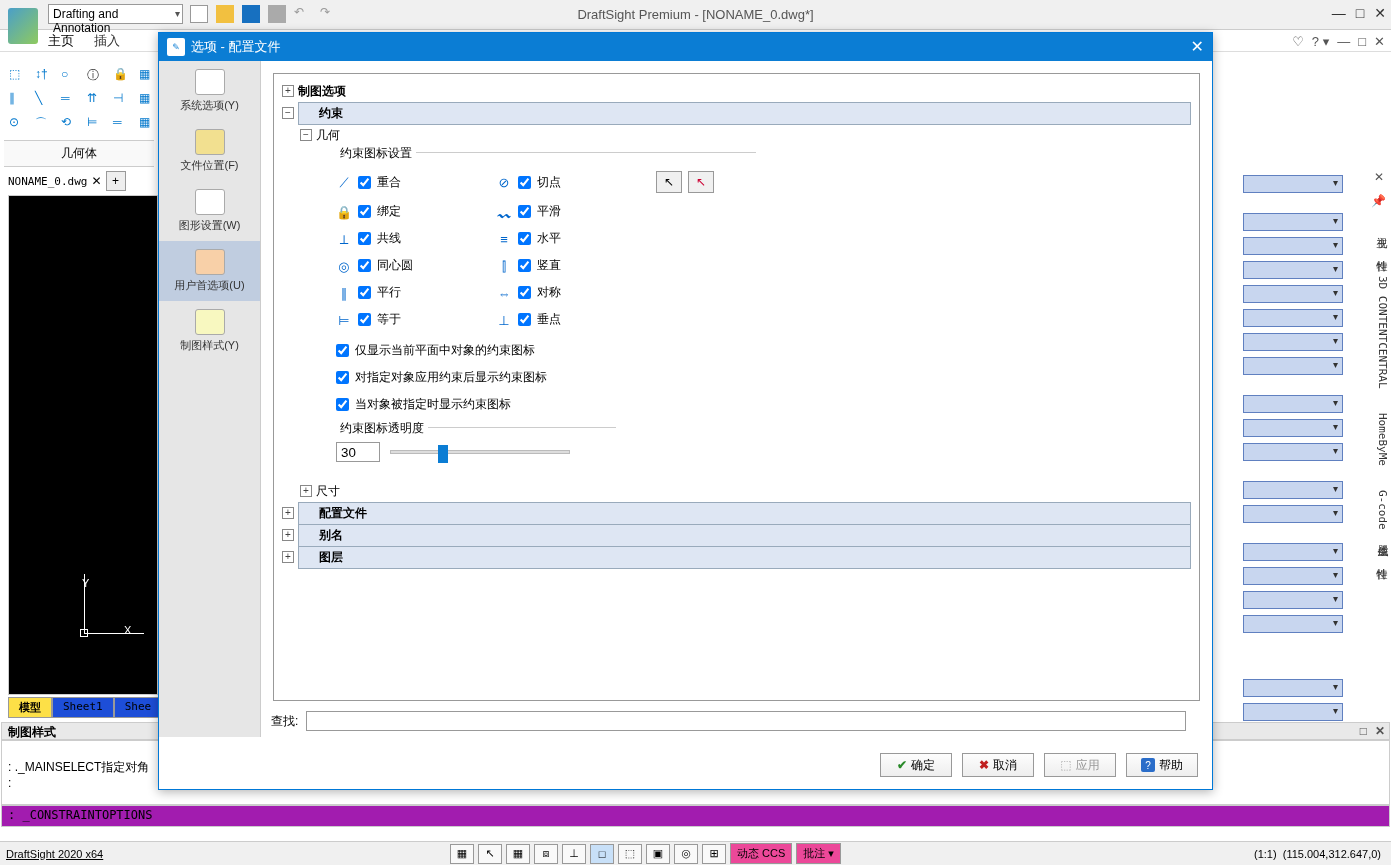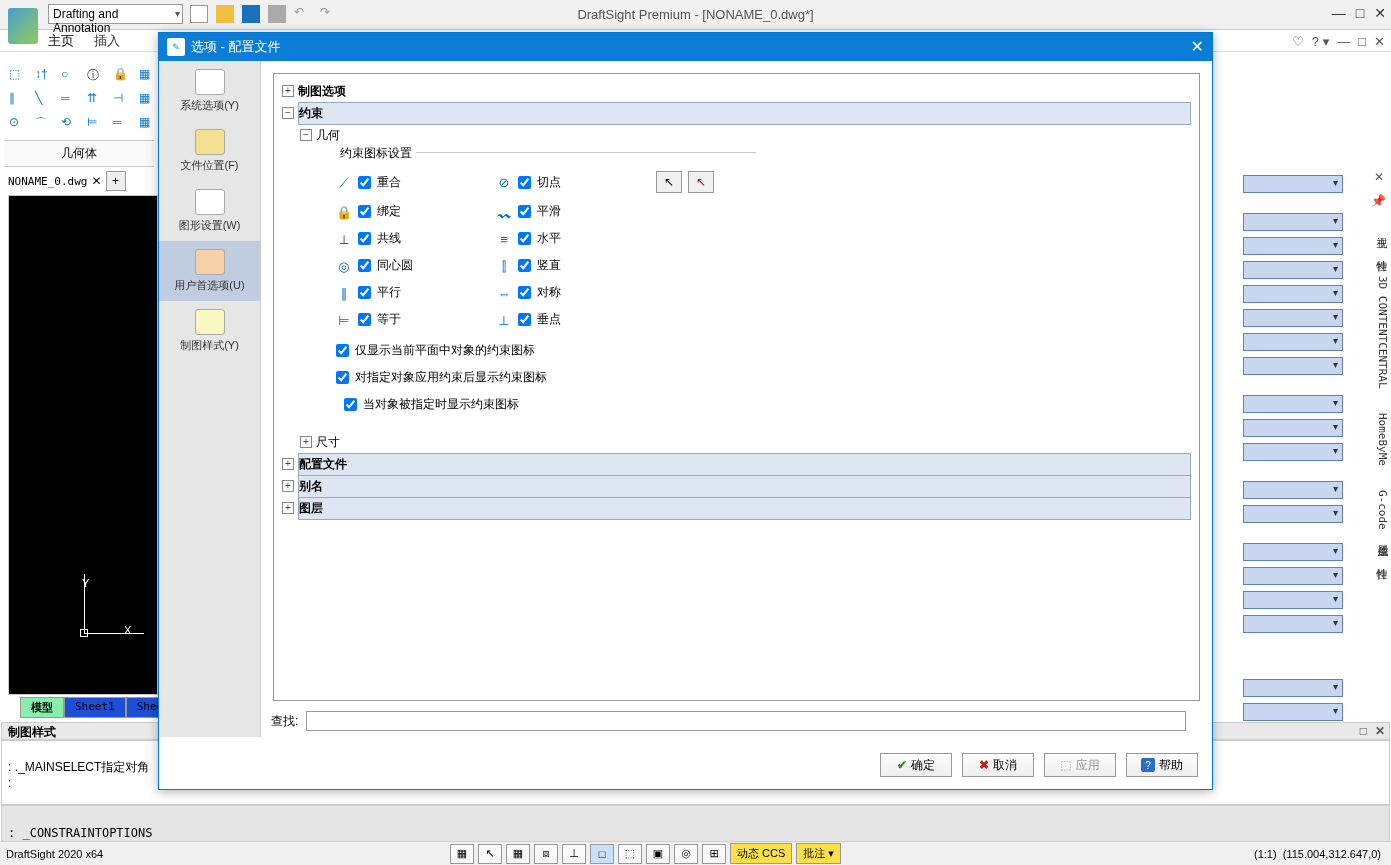--- a/index.html
+++ b/index.html
@@ -33,33 +33,33 @@
 .axis { position: absolute; left: 70px; bottom: 60px; color: #fff; font-size: 11px; }
 .axis-y { position: absolute; bottom: 45px; left: 3px; }
 .axis-x { position: absolute; bottom: -2px; left: 45px; }
 .axis-line-y { position: absolute; width: 1px; height: 60px; background: #fff; left: 5px; bottom: 0; }
 .axis-line-x { position: absolute; height: 1px; width: 60px; background: #fff; left: 5px; bottom: 0; }
 .axis-origin { position: absolute; left: 1px; bottom: -3px; width: 8px; height: 8px; border: 1px solid #fff; }
 
 
 .sheettabs { position: absolute; left: 8px; top: 697px; display: flex; font-size: 11px; }
 .sheet-tab { padding: 2px 10px; border: 1px solid #999; background: #1d4ed8; font-family: monospace; }
-.sheet-tab.active { background: #86efac; font-weight: bold; margin-left: 12px; }
+.sheet-tab.active { background: #fde047; font-weight: bold; }
 
 
 .cmdhdr { position: absolute; left: 1px; top: 722px; right: 1px; height: 18px; background: #e9e9e9; border: 1px solid #ccc; padding: 1px 6px; font-weight: bold; font-size: 12px; }
 .cmdhdr-ctl { position: absolute; right: 4px; top: 1px; display: flex; gap: 8px; color: #555; }
 .cmdbody { position: absolute; left: 1px; top: 740px; right: 1px; height: 65px; background: #fff; border: 1px solid #ccc; padding: 4px 6px; font-family: monospace; font-size: 12px; }
-.cmdinput { position: absolute; left: 1px; top: 805px; right: 1px; height: 29px; background: #e5e5e5; border: 1px solid #ccc; padding: 20px 6px; font-family: monospace; }
-
-
-.statusbar { position: absolute; left: 0; right: 0; bottom: 0; height: 24px; background: #f0f0f0; border-top: 1px solid #ccc; display: flex; align-items: center; padding: 0 6px; font-size: 11px; }
+.cmdinput { position: absolute; left: 1px; top: 805px; right: 1px; height: 22px; background: #a21caf; border: 1px solid #ccc; padding: 2px 6px; font-family: monospace; }
+
+
+.statusbar { position: absolute; left: 0; right: 0; bottom: 0; height: 24px; background: #f0f0f0; border-top: 1px solid #ccc; display: flex; align-items: center; padding: 0 6px; font-size: 11px; text-decoration: underline; }
 .status-tools { position: absolute; left: 450px; display: flex; gap: 4px; align-items: center; }
 .stbtn { width: 24px; height: 20px; border: 1px solid #999; background: #f9f9f9; display: flex; align-items: center; justify-content: center; }
-.st-text { padding: 2px 6px; border: 1px solid #999; background: #fde047; }
+.st-text { padding: 2px 6px; border: 1px solid #999; background: #ec4899; }
 .status-right { position: absolute; right: 10px; font-size: 11px; }
 
 
 .right-panels { position: absolute; right: 28px; top: 175px; width: 120px; }
 .r-dropdown { width: 100px; height: 18px; border: 1px solid #6080c0; background: #c8d6ef; margin-bottom: 6px; position: relative; }
 .r-dropdown::after { content: "▾"; position: absolute; right: 4px; top: 1px; font-size: 10px; color: #333; }
 .right-spine { position: absolute; right: 0; top: 170px; width: 22px; display: flex; flex-direction: column; gap: 4px; }
 .spine-btn { width: 20px; height: 20px; text-align: center; color: #555; }
 .spine-label { writing-mode: vertical-rl; font-size: 11px; padding: 10px 2px; color: #333; text-align: center; }
 
@@ -72,21 +72,21 @@
 .dlg-body { position: absolute; left: 0; top: 28px; right: 0; bottom: 52px; display: flex; }
 .dlg-sidebar { width: 102px; background: #e6e6e6; border-right: 1px solid #ccc; height:100%; }
 .side-item { height: 60px; display: flex; flex-direction: column; align-items: center; justify-content: center; gap: 3px; font-size: 11px; color: #333; }
 .side-item.active { background: #c0cde0; }
 .side-icon { width: 30px; height: 26px; background: #fff; border: 1px solid #aaa; border-radius: 3px; }
 
 .dlg-content { flex: 1; padding: 12px; position: relative; }
 .tree-area { border: 1px solid #999; height: 628px; background: #fff; padding: 6px 8px; overflow: hidden; }
 .tree-row { display: flex; align-items: center; height: 22px; gap: 4px; }
 .exp { width: 12px; height: 12px; border: 1px solid #888; display: flex; align-items: center; justify-content: center; font-size: 10px; line-height: 10px; color: #444; }
-.hdr-band { background: #dee6f3; border: 1px solid #9ab; padding: 2px 0; margin: 2px 0; font-weight: bold; flex:1; }
+.hdr-band { background: #dee6f3; border: 1px solid #9ab; padding: 2px 20px; margin: 2px 0; font-weight: bold; flex:1; }
 .hdr-plain { font-weight: bold; }
 .indent1 { padding-left: 18px; }
 .group-box { margin-left: 54px; margin-top: 6px; border-top: 1px solid #ccc; padding-top:8px; position:relative; }
 .group-label { position: absolute; top: -8px; left: 0; background: #fff; padding: 0 4px; font-size: 12px; }
 .chk-grid { display: grid; grid-template-columns: 160px 160px 60px; row-gap: 10px; margin-top:10px; }
 .chk-item { display: flex; align-items: center; gap: 6px; }
 .cicon { width: 16px; height: 14px; display: inline-block; color:#0066cc; font-size:13px; text-align:center; }
 .chk { width: 13px; height: 13px; }
 .chk-long { margin-left: 54px; margin-top: 10px; display: flex; align-items: center; gap: 6px; }
 .toolbtn { width: 26px; height: 22px; border: 1px solid #999; background: #f0f0f0; display:flex; align-items:center; justify-content:center; }
@@ -386,26 +386,36 @@
               <div></div>
           </div>
           <div class="chk-long" style="margin-left:0;margin-top:14px">
               <input type="checkbox" class="chk" checked="" style="">
               <span>仅显示当前平面中对象的约束图标</span>
             </div>
           <div class="chk-long" style="margin-left:0">
               <input type="checkbox" class="chk" checked="" style="">
               <span>对指定对象应用约束后显示约束图标</span>
             </div>
-          <div class="chk-long" style="margin-left:8px">
+          <div class="chk-long" style="margin-left:0">
               <input type="checkbox" class="chk" checked="" style="">
               <span>当对象被指定时显示约束图标</span>
             </div>
         </div>
 
+        <div class="slider-box" style="width:280px">
+          <span class="group-label">约束图标透明度</span>
+          <div class="slider-row">
+            <input class="slider-input" value="30" style="">
+            <div class="slider-track">
+              <div class="slider-rail"></div>
+                <div class="slider-thumb"></div>
+            </div>
+          </div>
+        </div>
 
         <div style="height:18px"></div>
         <div class="tree-row indent1">
             <span class="exp">+</span>
             <span>尺寸</span>
           </div>
         <div class="tree-row">
             <span class="exp">+</span>
             <div class="hdr-band">配置文件</div>
           </div>

